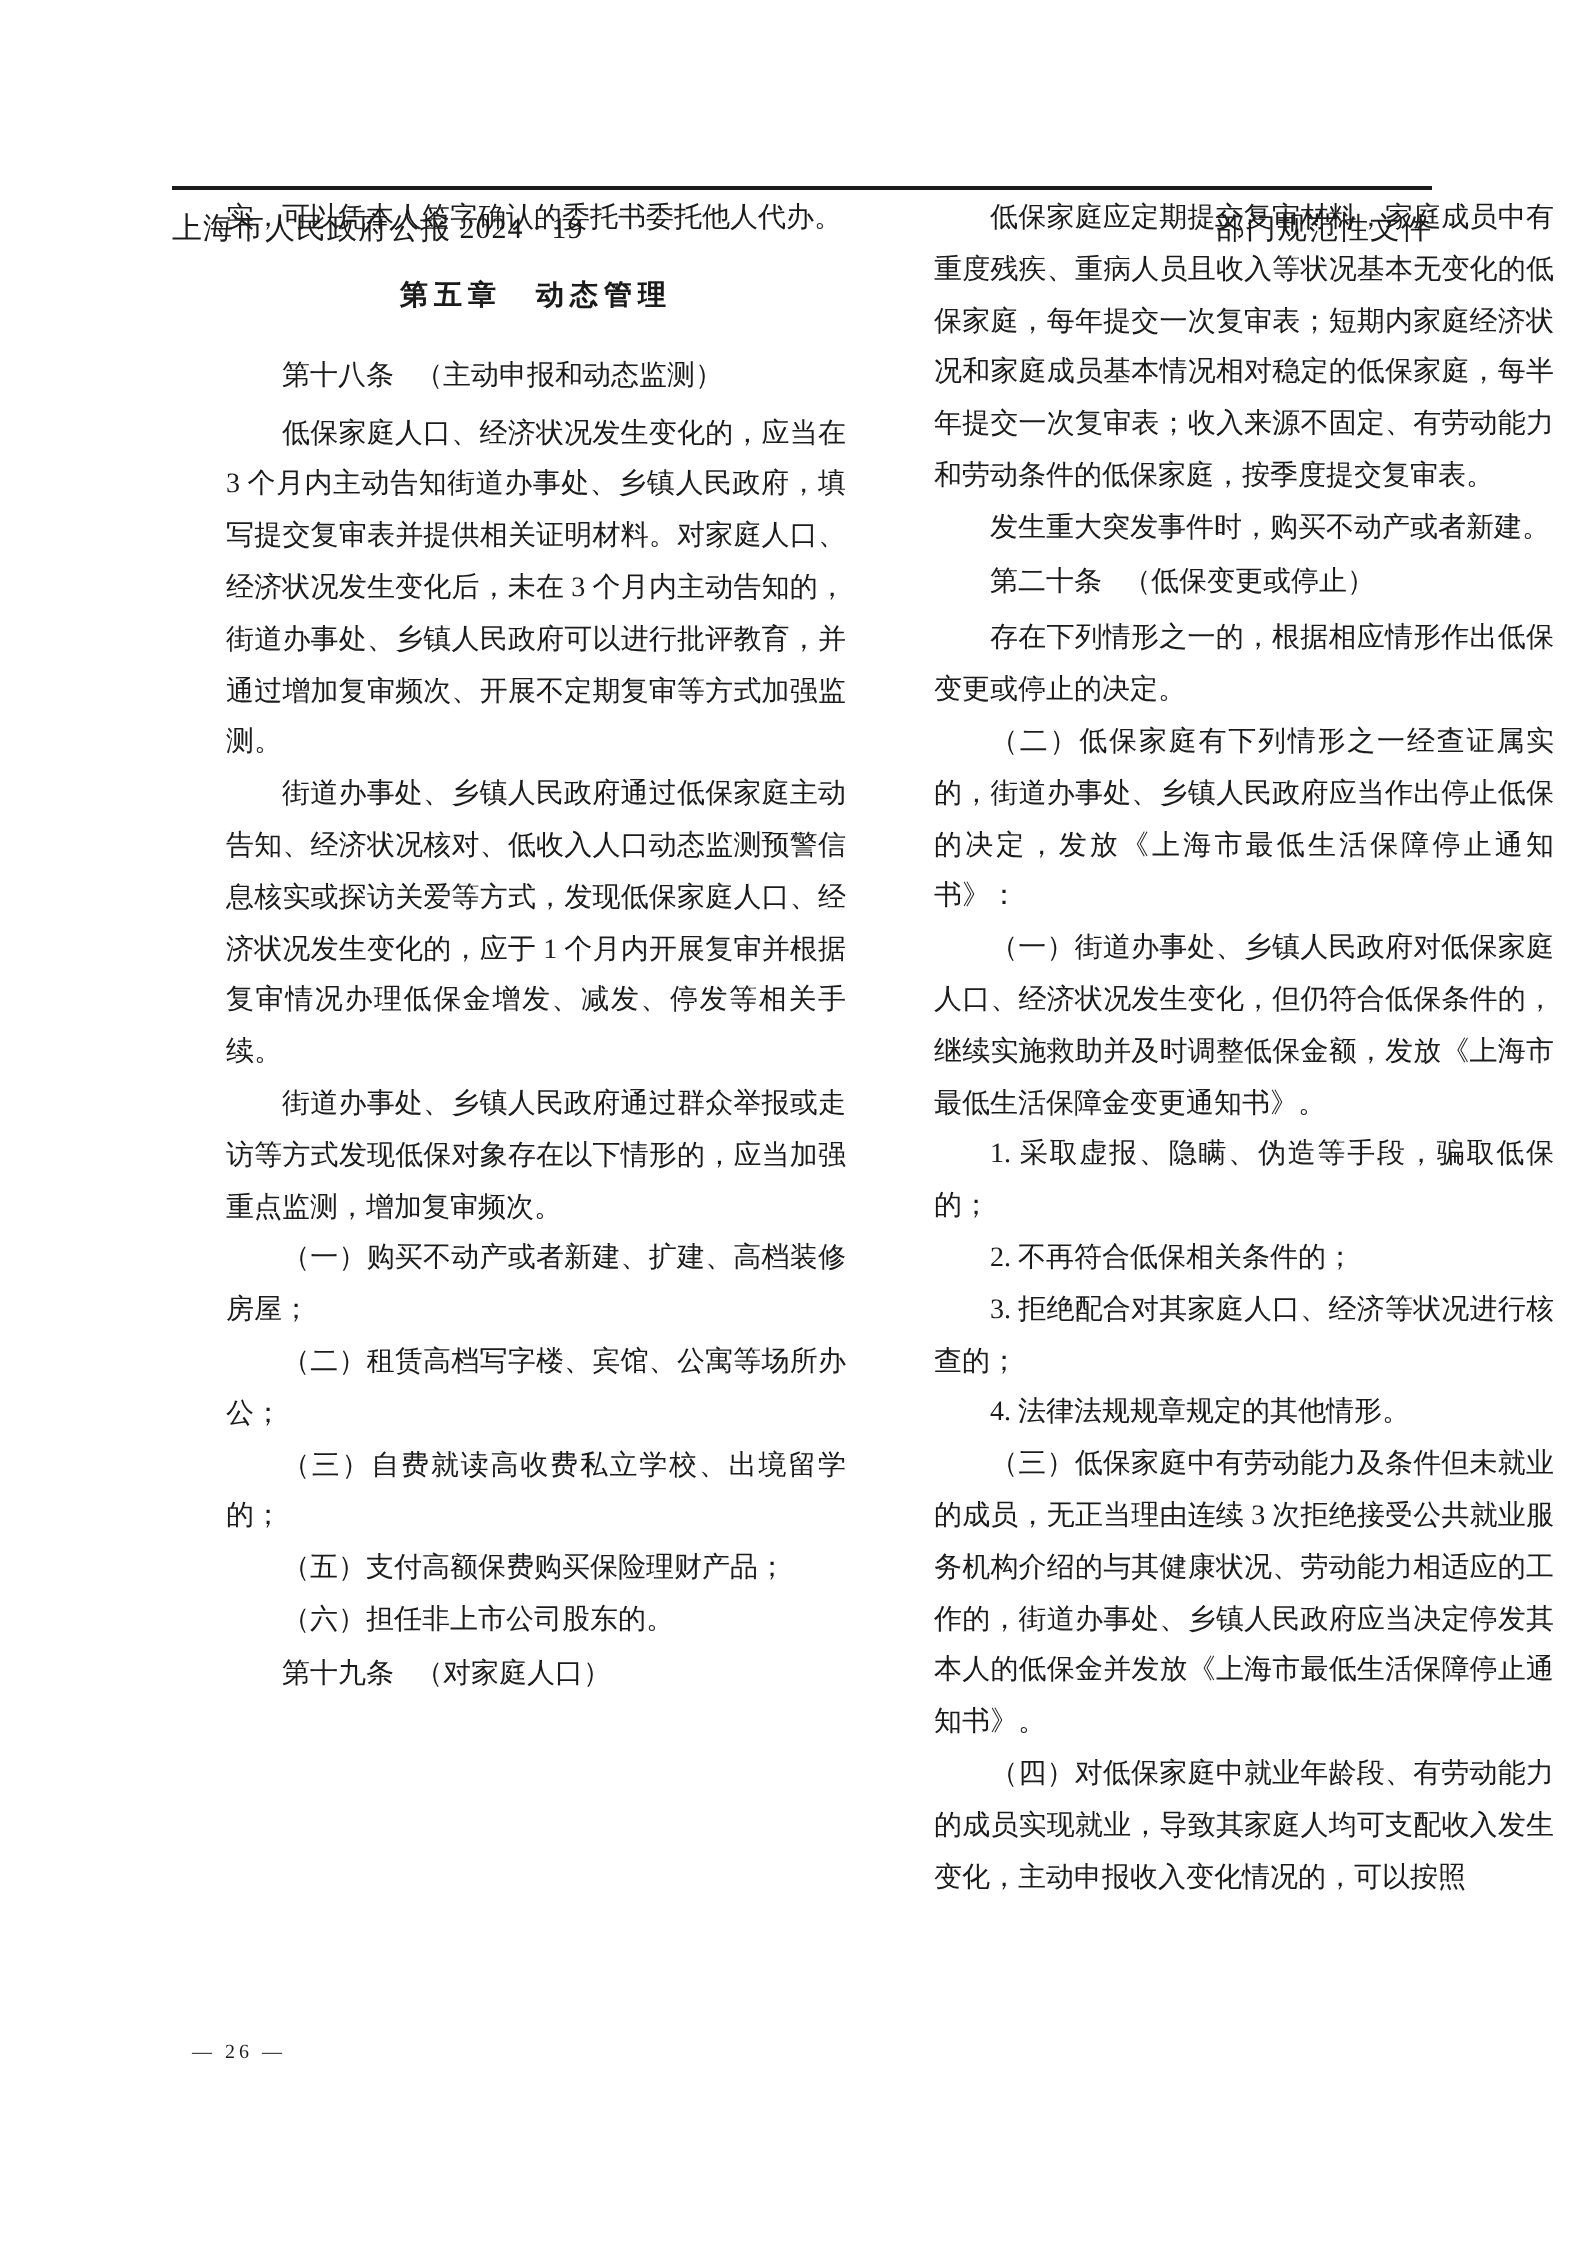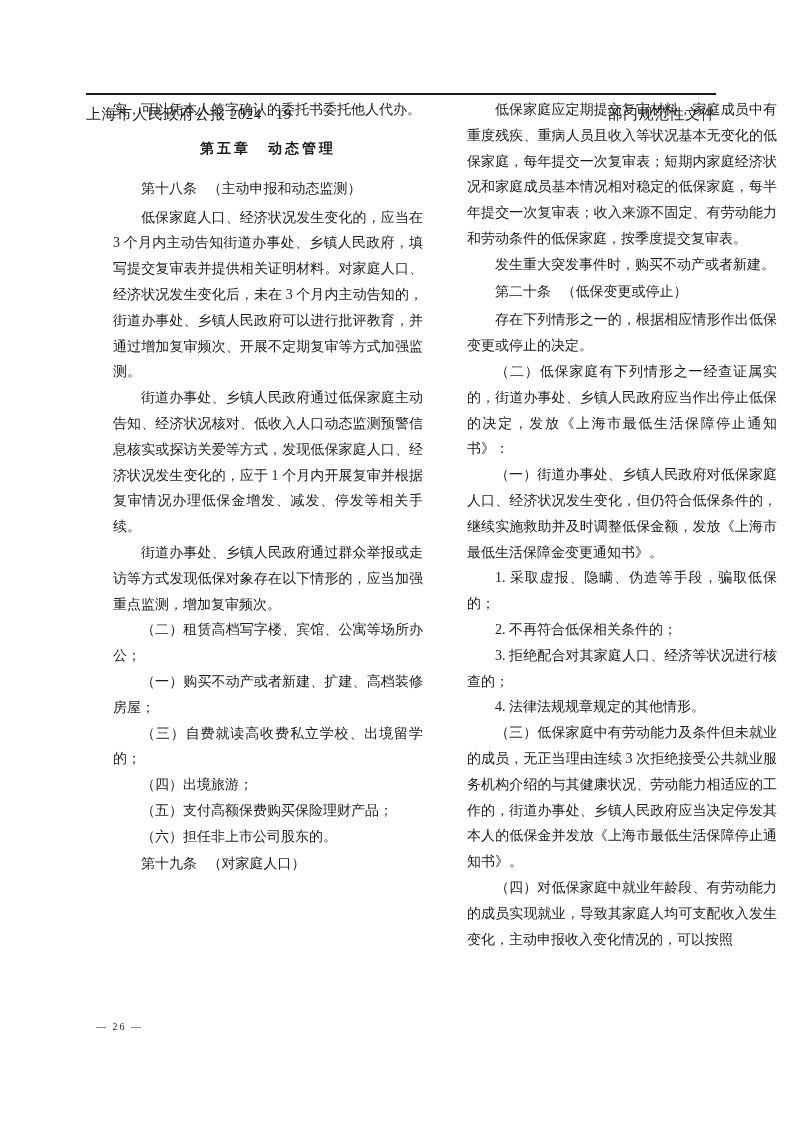--- a/index.html
+++ b/index.html
@@ -99,24 +99,23 @@
       <p class="no-indent">实，可以凭本人签字确认的委托书委托他人代办。</p>
 
       <div class="chapter">第五章　动态管理</div>
 
       <p class="art-heading"><span class="art-label">第十八条</span><span>（主动申报和动态监测）</span></p>
 
       <p>低保家庭人口、经济状况发生变化的，应当在 3 个月内主动告知街道办事处、乡镇人民政府，填写提交复审表并提供相关证明材料。对家庭人口、经济状况发生变化后，未在 3 个月内主动告知的，街道办事处、乡镇人民政府可以进行批评教育，并通过增加复审频次、开展不定期复审等方式加强监测。</p>
       <p>街道办事处、乡镇人民政府通过低保家庭主动告知、经济状况核对、低收入人口动态监测预警信息核实或探访关爱等方式，发现低保家庭人口、经济状况发生变化的，应于 1 个月内开展复审并根据复审情况办理低保金增发、减发、停发等相关手续。</p>
       <p>街道办事处、乡镇人民政府通过群众举报或走访等方式发现低保对象存在以下情形的，应当加强重点监测，增加复审频次。</p>
 
+      <p>（一）购买不动产或者新建、扩建、高档装修房屋；</p>
       <p>（二）租赁高档写字楼、宾馆、公寓等场所办公；</p>
-      <p>（一）购买不动产或者新建、扩建、高档装修房屋；</p>
       <p>（三）自费就读高收费私立学校、出境留学的；</p>
-      <p>（四）出境旅游；</p>
       <p>（五）支付高额保费购买保险理财产品；</p>
       <p>（六）担任非上市公司股东的。</p>
 
       <p class="art-heading"><span class="art-label">第十九条</span><span>（对家庭人口）</span></p>
     </div>
 
     <div class="col">
       <p>低保家庭应定期提交复审材料，家庭成员中有重度残疾、重病人员且收入等状况基本无变化的低保家庭，每年提交一次复审表；短期内家庭经济状况和家庭成员基本情况相对稳定的低保家庭，每半年提交一次复审表；收入来源不固定、有劳动能力和劳动条件的低保家庭，按季度提交复审表。</p>
       <p>发生重大突发事件时，购买不动产或者新建。</p>
 

